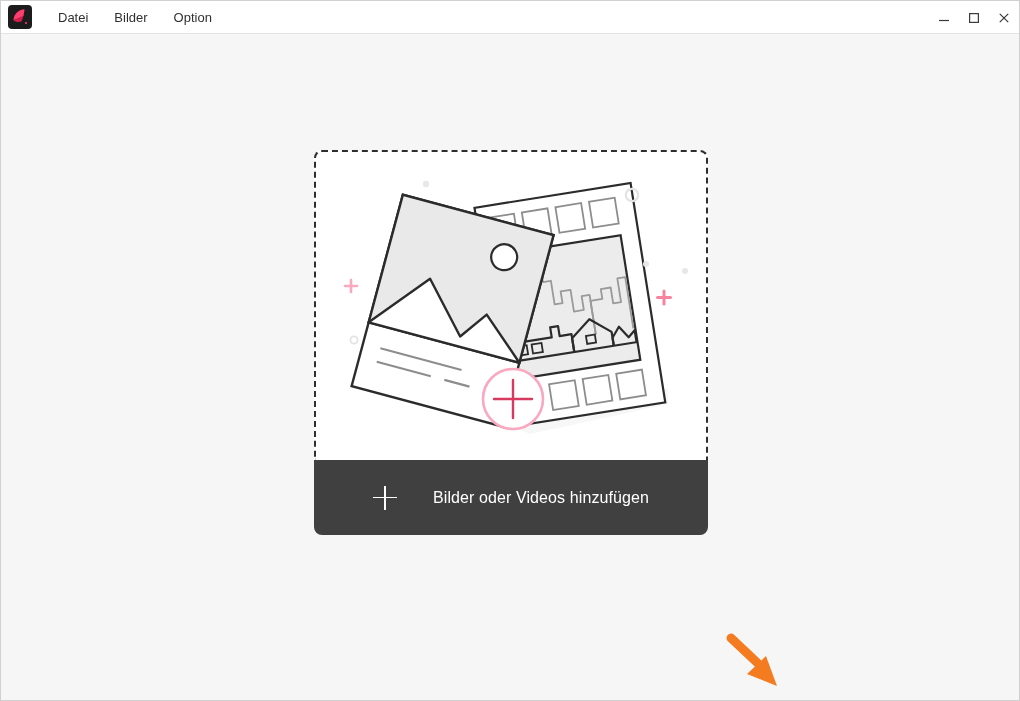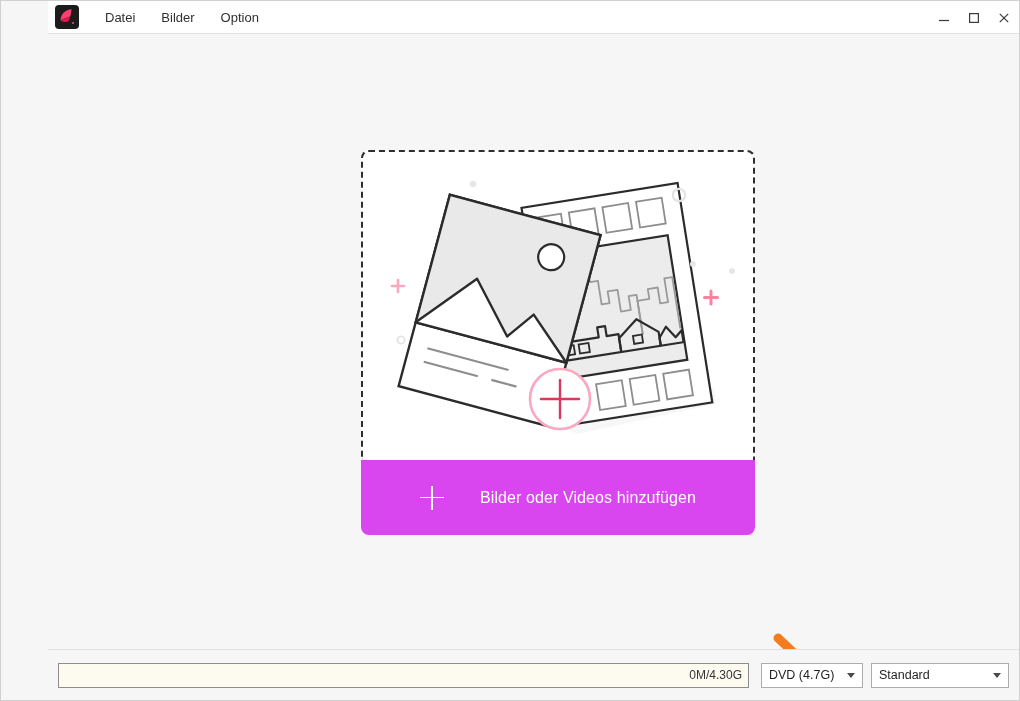--- a/index.html
+++ b/index.html
@@ -19,21 +19,20 @@
   .app-window {
     position: relative;
     width: 1020px;
     height: 701px;
     box-sizing: border-box;
     border: 1px solid #d0d0d0;
     background: #f6f6f6;
     display: flex;
     flex-direction: column;
     overflow: hidden;
-    padding-left: 47px;
   }
 
   
   .titlebar {
     position: relative;
     height: 33px;
     min-height: 33px;
     background: #ffffff;
     border-bottom: 1px solid #e3e3e3;
     display: flex;
@@ -123,21 +122,21 @@
     left: 0;
     top: 0;
     width: 394px;
     height: 310px;
   }
 
   .add-bar {
     position: relative;
     width: 394px;
     height: 75px;
-    background: #d946ef;
+    background: #404040;
     border-radius: 0 0 8px 8px;
     display: flex;
     align-items: center;
     justify-content: center;
     cursor: default;
   }
   .add-bar-plus {
     width: 24px;
     height: 24px;
     position: relative;
@@ -362,31 +361,14 @@
         <span class="add-bar-label">Bilder oder Videos hinzufügen</span>
       </div>
     </div>
 
     <svg class="pointer-arrow" viewBox="0 0 70 56" xmlns="http://www.w3.org/2000/svg">
       <path d="M6 6 L40 38" stroke="#f57b20" stroke-width="9" stroke-linecap="round"></path>
       <path d="M52 54 L22 42 L41 24 Z" fill="#f57b20"></path>
     </svg>
   </div>
 
-  <div class="bottombar">
-
-    <div class="progress-wrap">
-      <div class="progress-fill" style="width: 0%;"></div>
-      <span class="progress-label">0M/4.30G</span>
-    </div>
-
-    <div class="select disc">
-      <span>DVD (4.7G)</span>
-      <span class="caret"></span>
-    </div>
-
-    <div class="select quality">
-      <span>Standard</span>
-      <span class="caret"></span>
-    </div>
-  </div>
 
 </div>
 
 </body></html>

